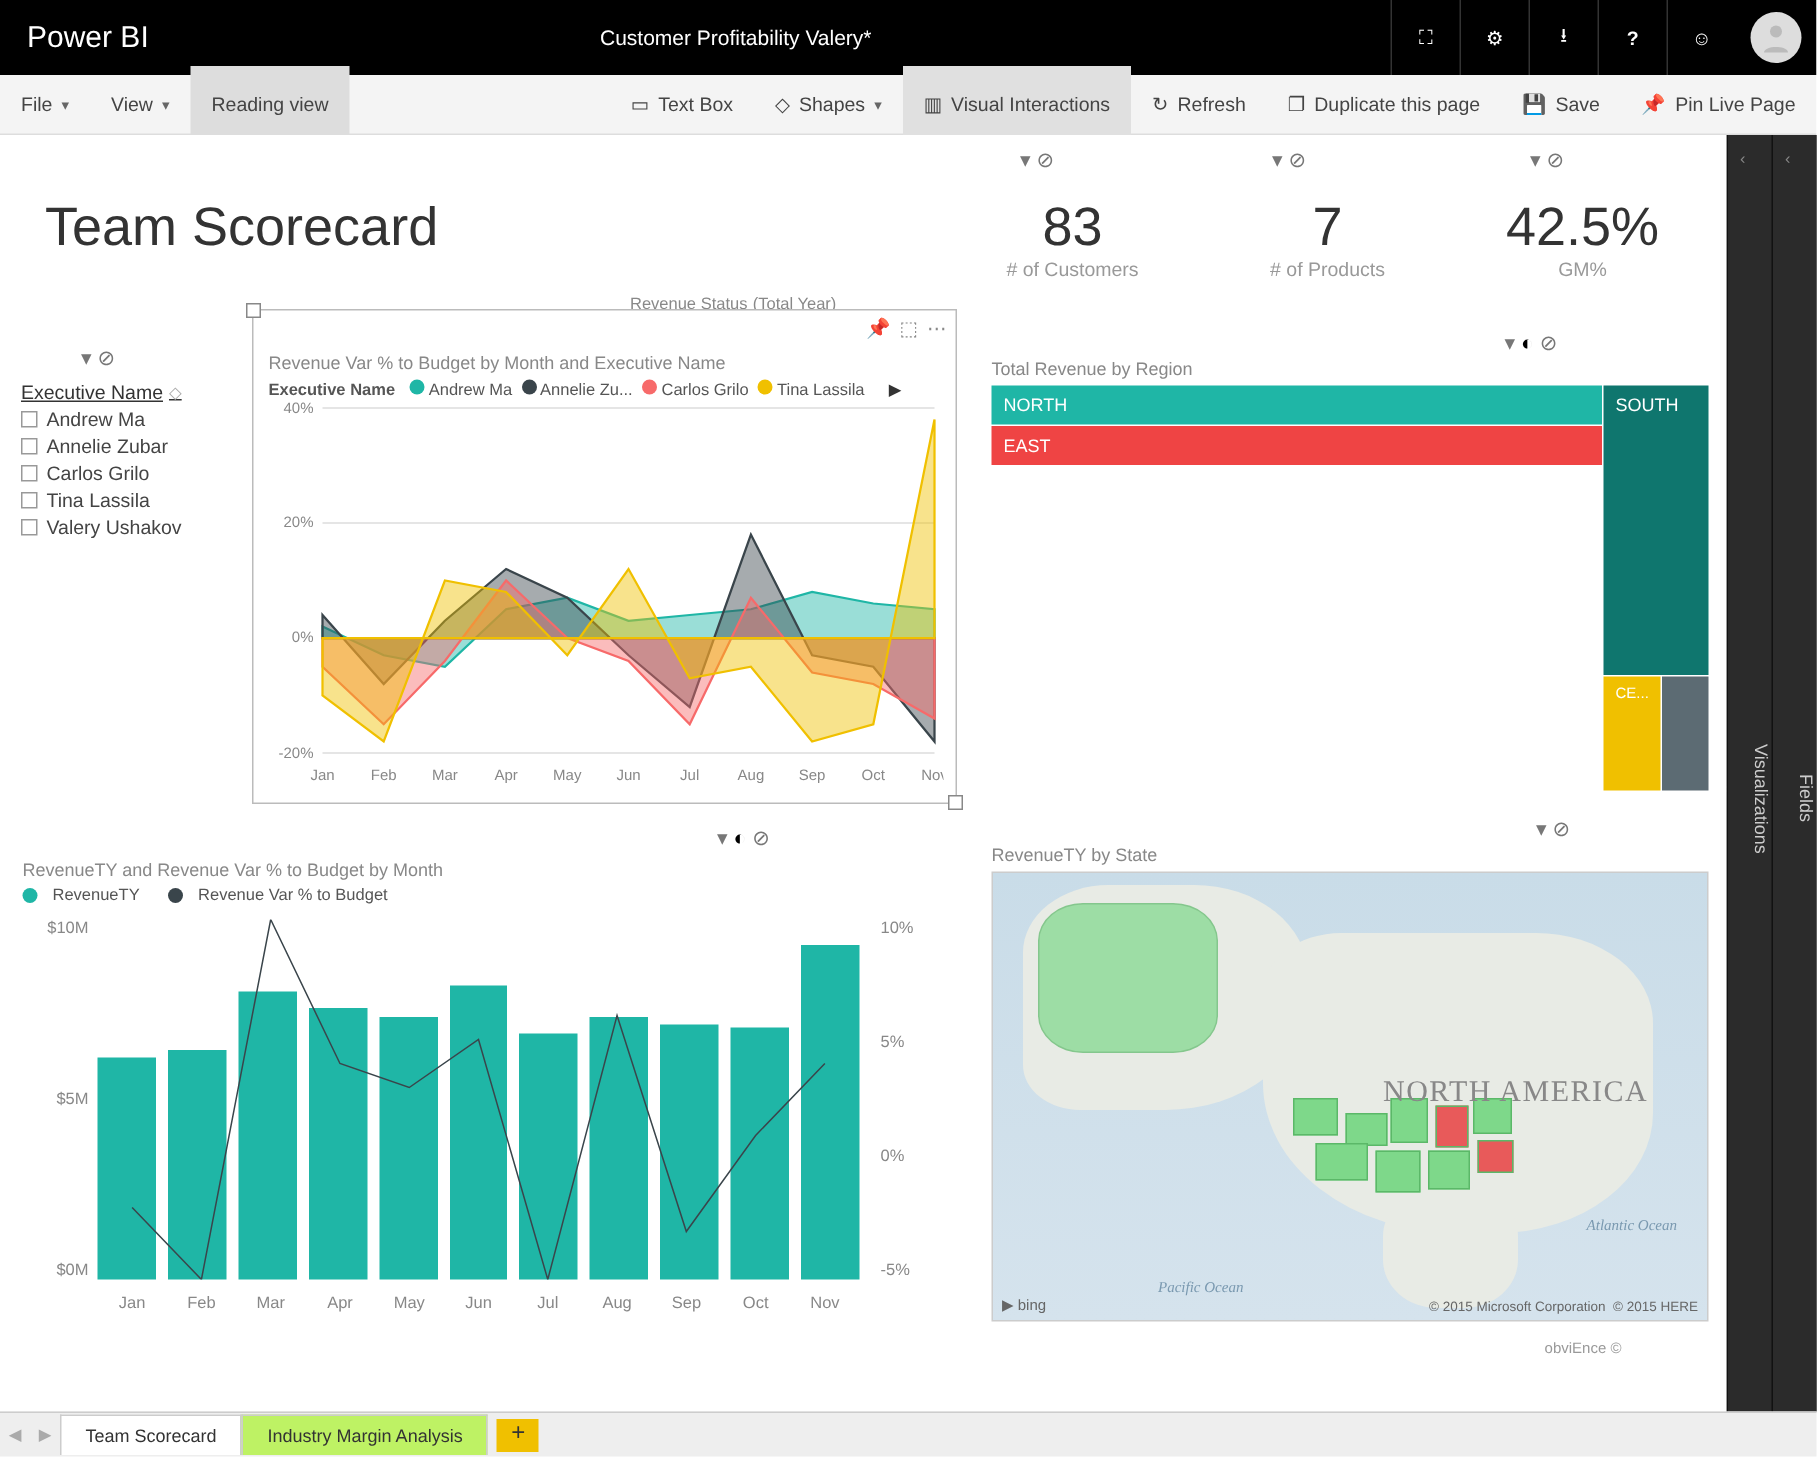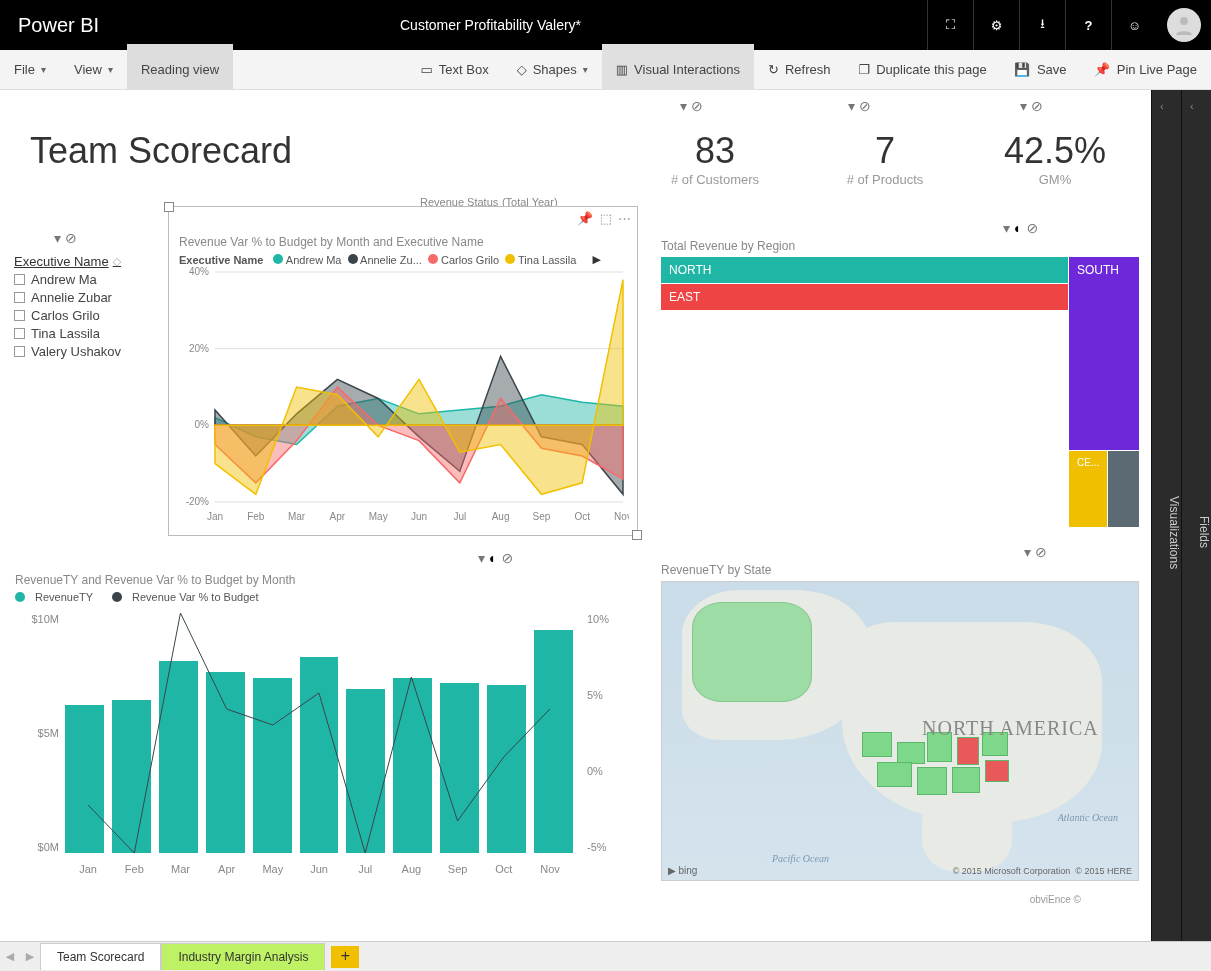--- a/index.html
+++ b/index.html
@@ -59,21 +59,21 @@
 .legend { display:flex; gap:10px; font-size:11px; color:#555; align-items:center; flex-wrap:wrap; }
 .legend .dot { width:10px;height:10px;border-radius:50%;display:inline-block; }
 .legend .arrow { color:#333; cursor:pointer; }
 
 
 .chart-axis-label { font-size: 10px; fill:#888; }
 .grid-line { stroke:#ddd; stroke-width:1; }
 .tm-cell { color:#fff; font-size:12px; padding:6px 8px; }
 .tm-north { background:#1fb6a6; grid-row:1; grid-column:1; }
 .tm-east { background:#ef4444; grid-row:2; grid-column:1; }
-.tm-south { background:#6d28d9; grid-row:1/span 2; grid-column:2; display:flex; flex-direction:column; }
+.tm-south { background:#0f766e; grid-row:1/span 2; grid-column:2; display:flex; flex-direction:column; }
 
 
 .combo { position:relative; height:280px; }
 .combo .bars { position:absolute; left:50px; right:60px; top:10px; bottom:30px; display:flex; align-items:flex-end; gap:8px; }
 .combo .bar { flex:1; background:#1fb6a6; }
 .combo .yaxis { position:absolute; left:0; top:10px; bottom:30px; width:48px; display:flex; flex-direction:column; justify-content:space-between; text-align:right; font-size:11px; color:#888; padding-right:4px;}
 .combo .yaxis2 { position:absolute; right:0; top:10px; bottom:30px; width:50px; display:flex; flex-direction:column; justify-content:space-between; font-size:11px; color:#888; padding-left:4px;}
 .combo .xaxis { position:absolute; left:50px; right:60px; bottom:8px; display:flex; font-size:11px; color:#888; }
 .combo .xaxis span { flex:1; text-align:center; }
 .combo svg.line-overlay { position:absolute; left:50px; right:60px; top:10px; bottom:30px; width:calc(100% - 110px); height:calc(100% - 40px); }

